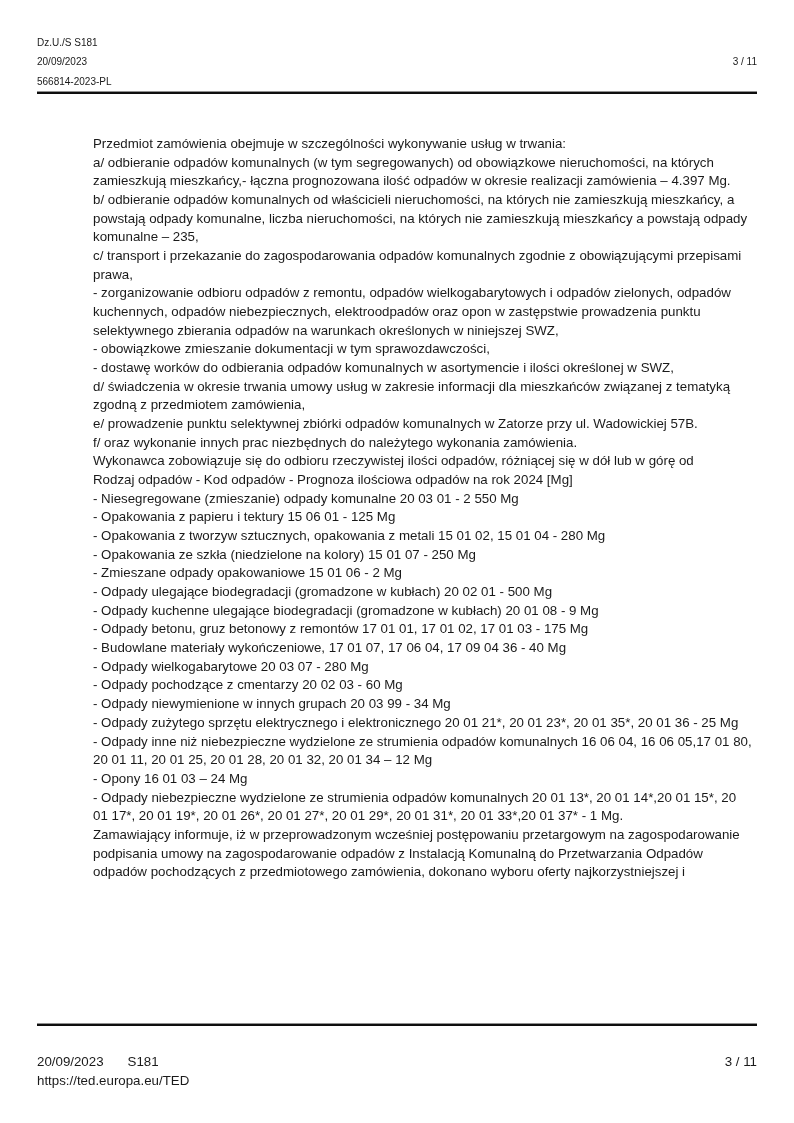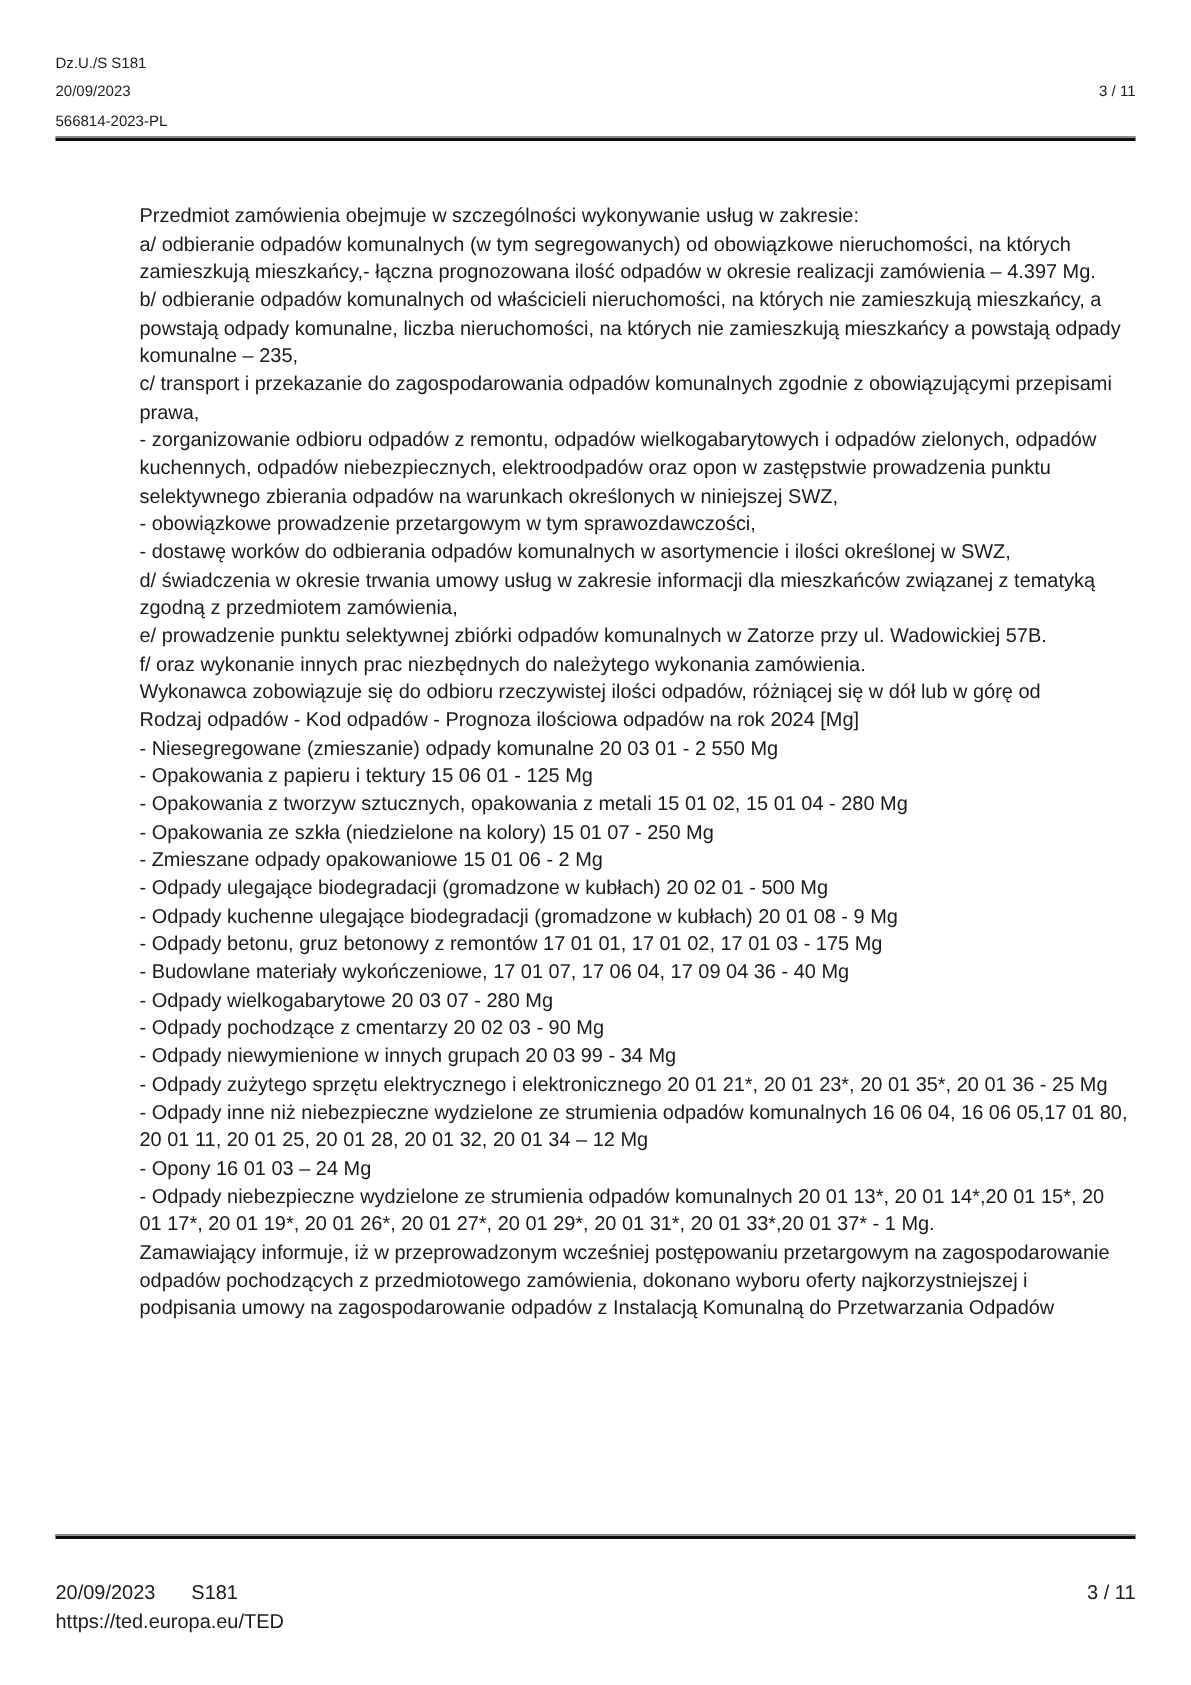--- a/index.html
+++ b/index.html
@@ -73,60 +73,60 @@
     <span class="right">3 / 11</span>
   </div>
   <div class="row">
     <span>566814-2023-PL</span>
   </div>
 </div>
 
 <div class="rule rule-top"></div>
 
 <div class="doc-body">
-    <div class="line">Przedmiot zamówienia obejmuje w szczególności wykonywanie usług w zakresie:</div>
+    <div class="line">Przedmiot zamówienia obejmuje w szczególności wykonywanie usług w trwania:</div>
     <div class="line">a/ odbieranie odpadów komunalnych (w tym segregowanych) od obowiązkowe nieruchomości, na których</div>
     <div class="line">zamieszkują mieszkańcy,- łączna prognozowana ilość odpadów w okresie realizacji zamówienia – 4.397 Mg.</div>
     <div class="line">b/ odbieranie odpadów komunalnych od właścicieli nieruchomości, na których nie zamieszkują mieszkańcy, a</div>
     <div class="line">powstają odpady komunalne, liczba nieruchomości, na których nie zamieszkują mieszkańcy a powstają odpady</div>
     <div class="line">komunalne – 235,</div>
     <div class="line">c/ transport i przekazanie do zagospodarowania odpadów komunalnych zgodnie z obowiązującymi przepisami</div>
     <div class="line">prawa,</div>
     <div class="line">- zorganizowanie odbioru odpadów z remontu, odpadów wielkogabarytowych i odpadów zielonych, odpadów</div>
     <div class="line">kuchennych, odpadów niebezpiecznych, elektroodpadów oraz opon w zastępstwie prowadzenia punktu</div>
     <div class="line">selektywnego zbierania odpadów na warunkach określonych w niniejszej SWZ,</div>
-    <div class="line">- obowiązkowe prowadzenie przetargowym w tym sprawozdawczości,</div>
+    <div class="line">- obowiązkowe zmieszanie dokumentacji w tym sprawozdawczości,</div>
     <div class="line">- dostawę worków do odbierania odpadów komunalnych w asortymencie i ilości określonej w SWZ,</div>
     <div class="line">d/ świadczenia w okresie trwania umowy usług w zakresie informacji dla mieszkańców związanej z tematyką</div>
     <div class="line">zgodną z przedmiotem zamówienia,</div>
     <div class="line">e/ prowadzenie punktu selektywnej zbiórki odpadów komunalnych w Zatorze przy ul. Wadowickiej 57B.</div>
     <div class="line">f/ oraz wykonanie innych prac niezbędnych do należytego wykonania zamówienia.</div>
     <div class="line">Wykonawca zobowiązuje się do odbioru rzeczywistej ilości odpadów, różniącej się w dół lub w górę od</div>
     <div class="line">Rodzaj odpadów - Kod odpadów - Prognoza ilościowa odpadów na rok 2024 [Mg]</div>
     <div class="line">- Niesegregowane (zmieszanie) odpady komunalne 20 03 01 - 2 550 Mg</div>
     <div class="line">- Opakowania z papieru i tektury 15 06 01 - 125 Mg</div>
     <div class="line">- Opakowania z tworzyw sztucznych, opakowania z metali 15 01 02, 15 01 04 - 280 Mg</div>
     <div class="line">- Opakowania ze szkła (niedzielone na kolory) 15 01 07 - 250 Mg</div>
     <div class="line">- Zmieszane odpady opakowaniowe 15 01 06 - 2 Mg</div>
     <div class="line">- Odpady ulegające biodegradacji (gromadzone w kubłach) 20 02 01 - 500 Mg</div>
     <div class="line">- Odpady kuchenne ulegające biodegradacji (gromadzone w kubłach) 20 01 08 - 9 Mg</div>
     <div class="line">- Odpady betonu, gruz betonowy z remontów 17 01 01, 17 01 02, 17 01 03 - 175 Mg</div>
     <div class="line">- Budowlane materiały wykończeniowe, 17 01 07, 17 06 04, 17 09 04 36 - 40 Mg</div>
     <div class="line">- Odpady wielkogabarytowe 20 03 07 - 280 Mg</div>
-    <div class="line">- Odpady pochodzące z cmentarzy 20 02 03 - 90 Mg</div>
+    <div class="line">- Odpady pochodzące z cmentarzy 20 02 03 - 60 Mg</div>
     <div class="line">- Odpady niewymienione w innych grupach 20 03 99 - 34 Mg</div>
     <div class="line">- Odpady zużytego sprzętu elektrycznego i elektronicznego 20 01 21*, 20 01 23*, 20 01 35*, 20 01 36 - 25 Mg</div>
     <div class="line">- Odpady inne niż niebezpieczne wydzielone ze strumienia odpadów komunalnych 16 06 04, 16 06 05,17 01 80,</div>
     <div class="line">20 01 11, 20 01 25, 20 01 28, 20 01 32, 20 01 34 – 12 Mg</div>
     <div class="line">- Opony 16 01 03 – 24 Mg</div>
     <div class="line">- Odpady niebezpieczne wydzielone ze strumienia odpadów komunalnych 20 01 13*, 20 01 14*,20 01 15*, 20</div>
     <div class="line">01 17*, 20 01 19*, 20 01 26*, 20 01 27*, 20 01 29*, 20 01 31*, 20 01 33*,20 01 37* - 1 Mg.</div>
     <div class="line">Zamawiający informuje, iż w przeprowadzonym wcześniej postępowaniu przetargowym na zagospodarowanie</div>
+    <div class="line">podpisania umowy na zagospodarowanie odpadów z Instalacją Komunalną do Przetwarzania Odpadów</div>
     <div class="line">odpadów pochodzących z przedmiotowego zamówienia, dokonano wyboru oferty najkorzystniejszej i</div>
-    <div class="line">podpisania umowy na zagospodarowanie odpadów z Instalacją Komunalną do Przetwarzania Odpadów</div>
   </div>
 
 <div class="rule rule-bottom"></div>
 
 <div class="page-footer">
   <div class="row">
     <span>20/09/2023</span><span class="series">S181</span>
     <span class="right">3 / 11</span>
   </div>
   <div class="row">

